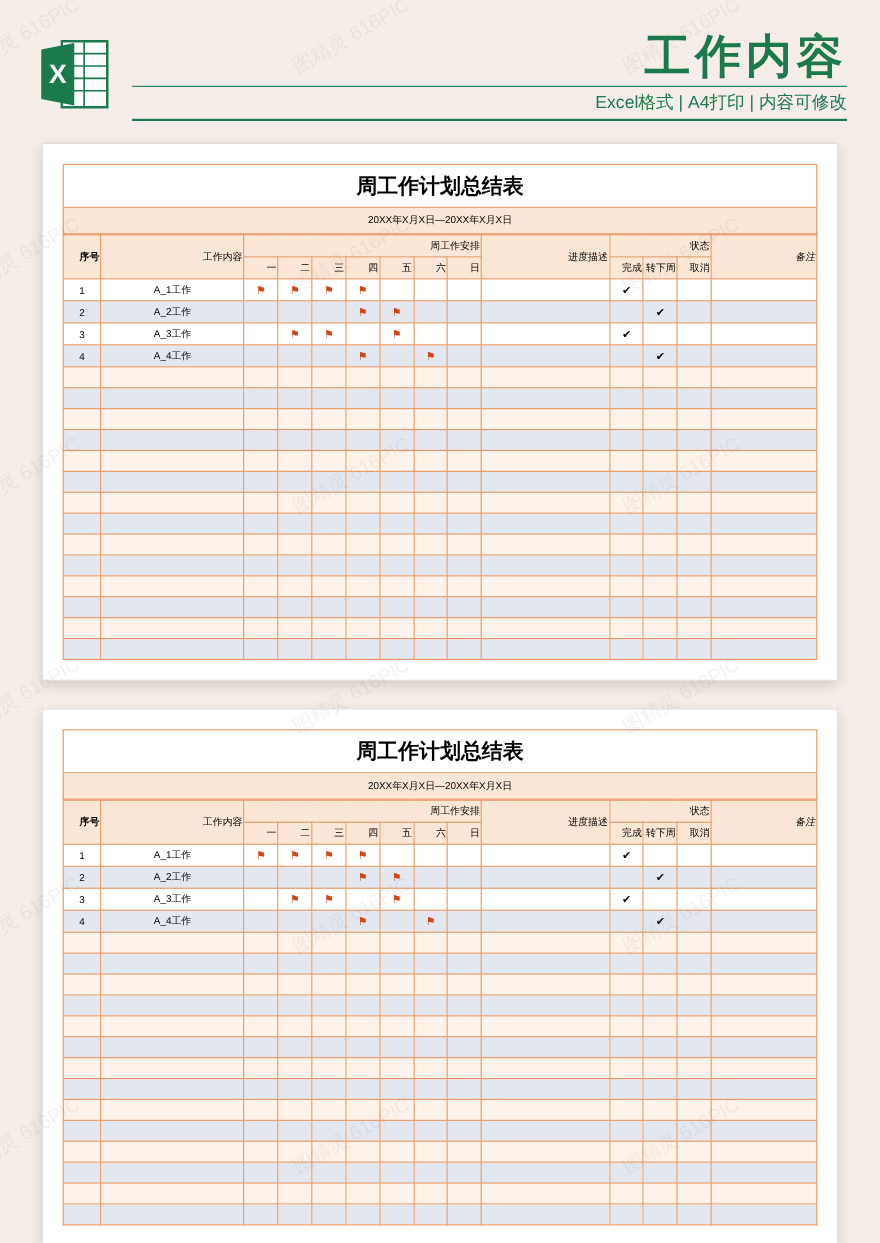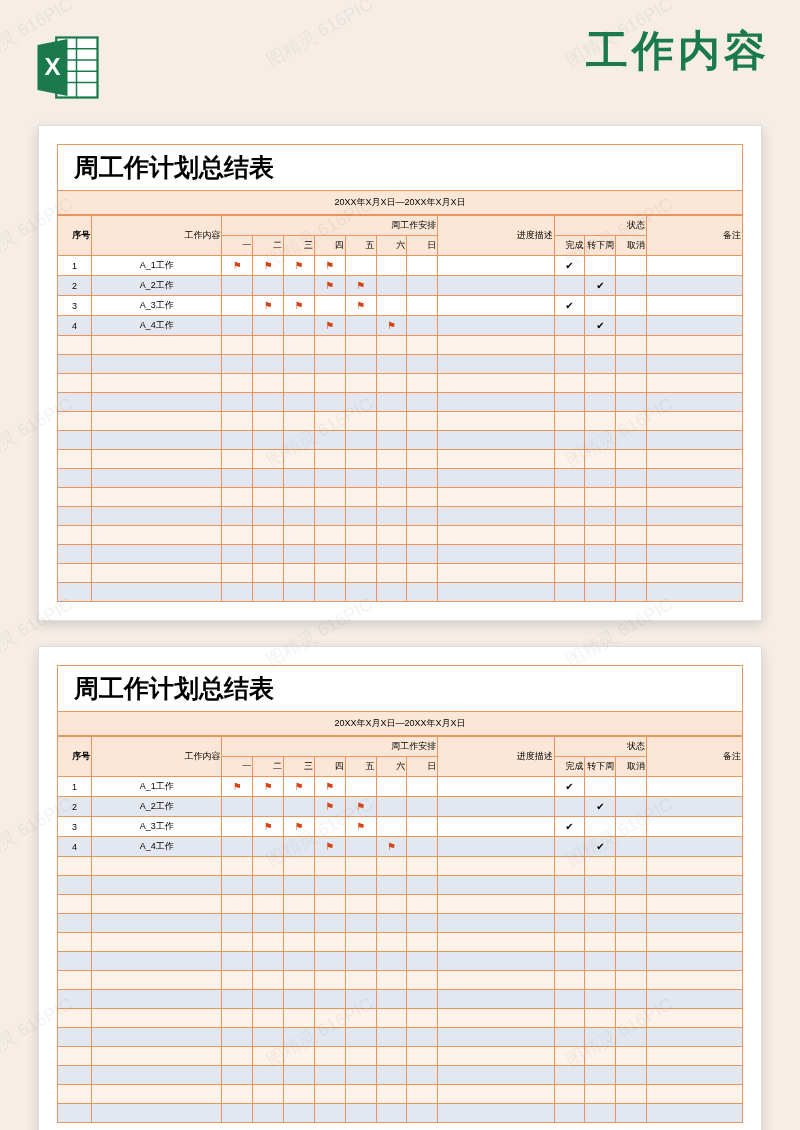--- a/index.html
+++ b/index.html
@@ -56,24 +56,25 @@
     text-align: right;
   }
   .page {
     background: #fff;
     margin: 0 38px 25px 38px;
     border: 1px solid #ddd;
     box-shadow: 0 4px 12px rgba(0,0,0,0.15);
     padding: 18px;
   }
   .table-title {
-    font-size: 25px;
+    text-align: center;
+    font-size: 19px;
     font-weight: bold;
     color: #000;
-    padding: 6px 16px;
+    padding: 6px 0;
     border: 1px solid #e8955f;
   }
   .date-range {
     text-align: center;
     font-size: 9px;
     color: #000;
     padding: 5px 0;
     border: 1px solid #e8955f;
     border-top: none;
     background: #fce6d5;
@@ -90,21 +91,21 @@
     padding: 3px 1px;
     height: 19px;
     overflow: hidden;
   }
   th { background: #fce6d5; font-weight: normal; text-align: right; }
   .col-seq { width: 5%; font-weight: bold; }
   .col-content { width: 19%; font-family: Liberation Serif, serif; }
   .col-day { width: 3.2%; }
   .col-progress { width: 17%; }
   .col-status { width: 6%; }
-  .col-remark { width: 14%; }
+  .col-remark { width: 14%; font-style: italic; }
   .row-alt td { background: #fef3ea; }
   .row-blue td { background: #e3e7ef; }
   .flag { color: #d84315; font-size: 10px; }
   .check { color: #000; font-size: 10px; }
 </style>
 </head>
 <body>
 
 <div class="watermark" id="wm">
     <span class="wm-text" style="top: 20px; left: -40px;">图精灵 616PIC</span>
@@ -133,20 +134,21 @@
     <line x1="35" y1="25" x2="90" y2="25" stroke="#1a7a4c" stroke-width="2"></line>
     <line x1="35" y1="40" x2="90" y2="40" stroke="#1a7a4c" stroke-width="2"></line>
     <line x1="35" y1="55" x2="90" y2="55" stroke="#1a7a4c" stroke-width="2"></line>
     <line x1="35" y1="70" x2="90" y2="70" stroke="#1a7a4c" stroke-width="2"></line>
     <line x1="62" y1="10" x2="62" y2="90" stroke="#1a7a4c" stroke-width="2"></line>
     <path d="M10 20 L50 12 L50 88 L10 80 Z" fill="#1a7a4c"></path>
     <text x="30" y="60" font-size="32" fill="#fff" text-anchor="middle" font-weight="bold">X</text>
   </svg>
   <div class="header-text">
     <div class="main-title">工作内容</div>
+    <div class="sub-title">Excel格式 | A4打印 | 内容可修改</div>
   </div>
 </div>
 
 <div id="pages">
     <div class="page">
       <div class="table-title">周工作计划总结表</div>
       <div class="date-range">20XX年X月X日—20XX年X月X日</div>
       <table>
         <tbody>
           <tr>

